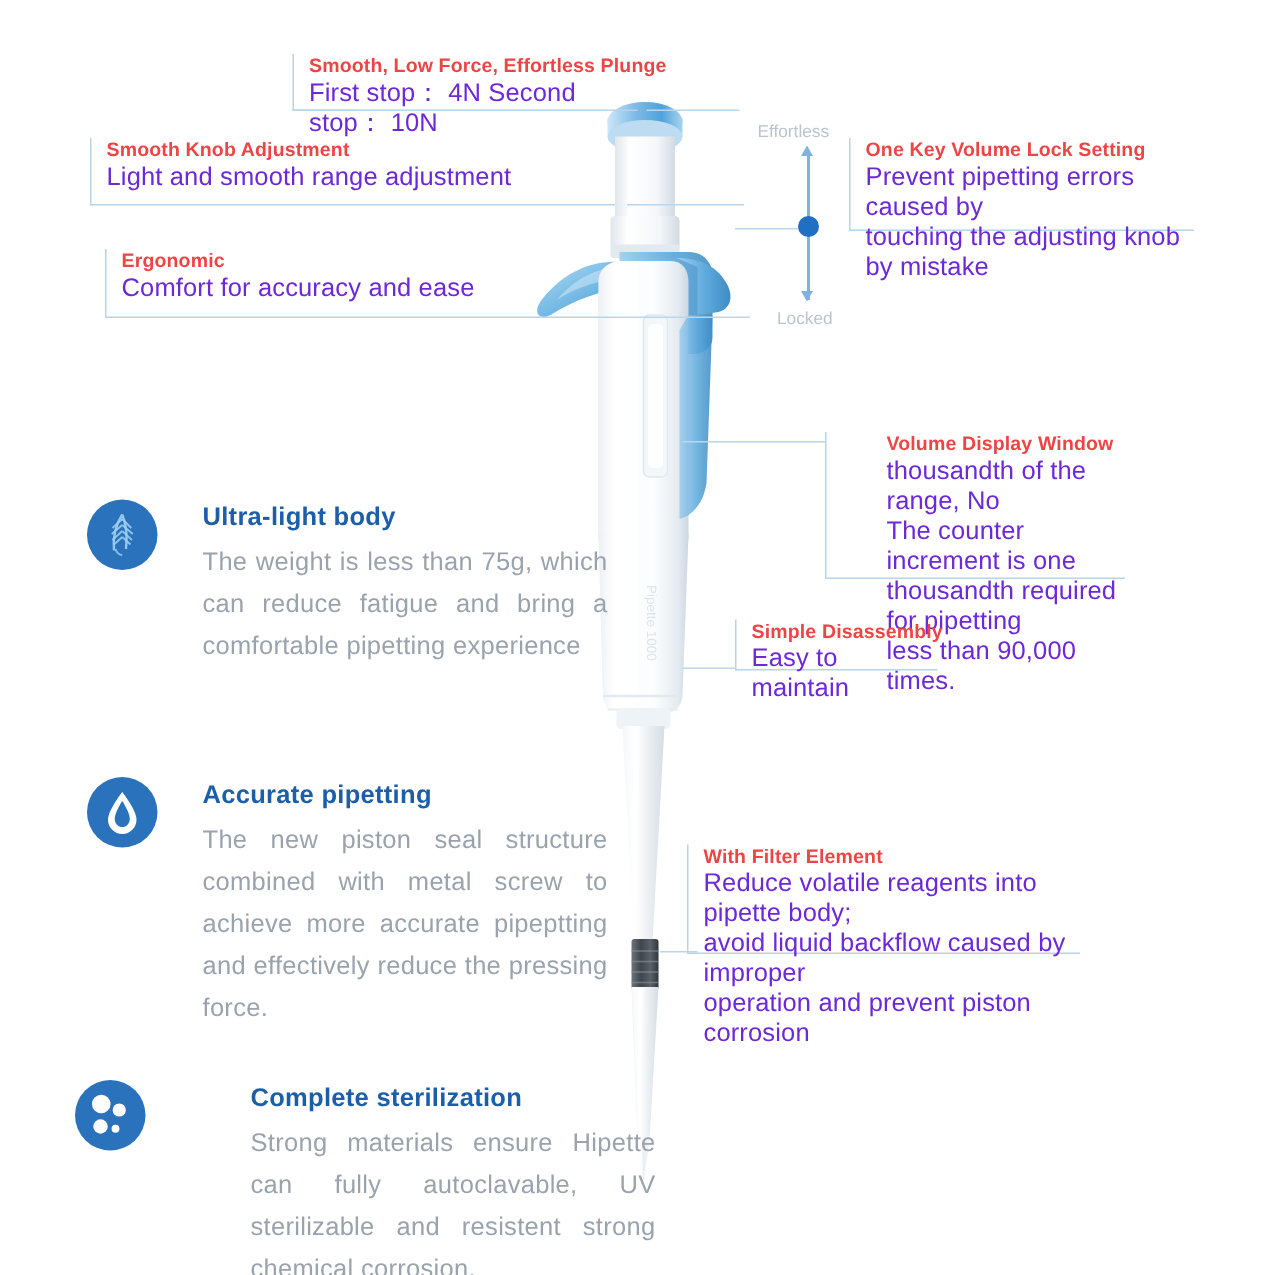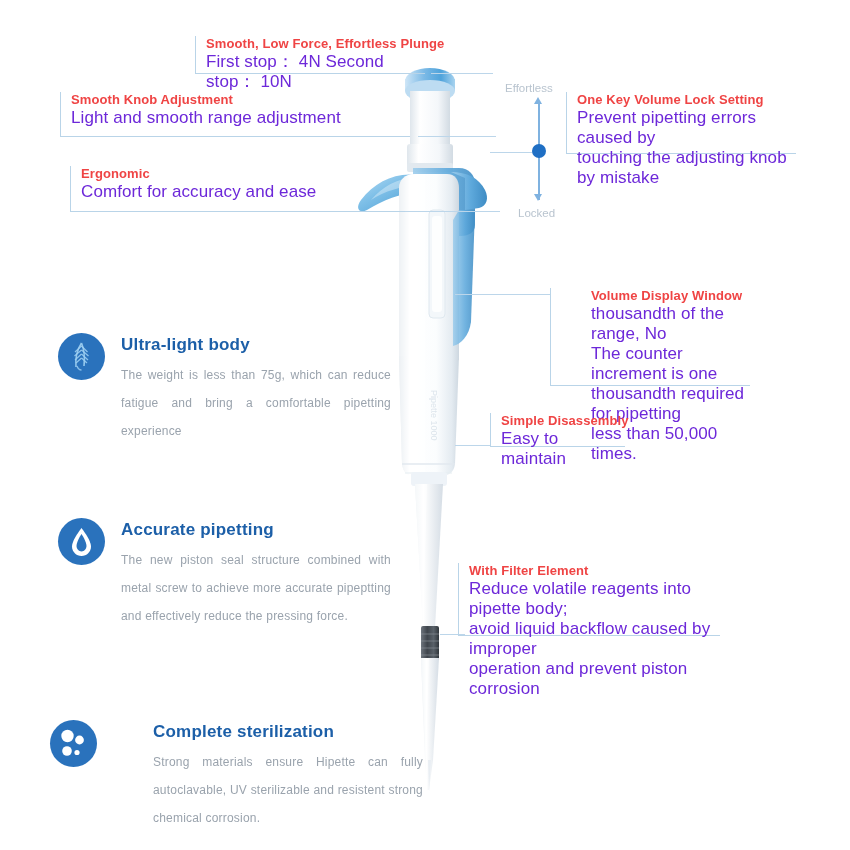--- a/index.html
+++ b/index.html
@@ -29,27 +29,27 @@
   .rule{position:absolute;background:#bcd6ea;}
   .rule.h{height:1.4px;}
 
   
   .feature{position:absolute;display:flex;align-items:flex-start;}
   .fic{
     width:47px;height:47px;border-radius:50%;
     background:#2a72bc;flex:0 0 47px;margin-right:16px;
     position:relative;overflow:hidden;
   }
-  .ftxt{padding-top:1px;}
+  .ftxt{padding-top:1px;margin-left:14px;}
   .ftxt .h{
     color:#1c5fa8;font-weight:bold;font-size:17px;line-height:22px;
     margin-bottom:5px;letter-spacing:.2px;
   }
   .ftxt .p{
-    color:#9aa3ad;font-size:12px;line-height:28px;letter-spacing:.2px;
+    color:#9aa3ad;font-size:17px;line-height:28px;letter-spacing:.2px;
     width:270px;text-align:justify;
   }
 
   
   .lockwrap{position:absolute;left:505px;top:82px;width:70px;height:142px;}
   .lockwrap .lab{
     position:absolute;color:#b9c4cf;font-size:11.5px;white-space:nowrap;
   }
   .lockwrap .axis{
     position:absolute;left:33px;top:22px;width:1.6px;height:96px;background:#7fb2e0;
@@ -201,21 +201,21 @@
     <div class="ttl">One Key Volume Lock Setting</div>
     <div class="bdy">Prevent pipetting errors caused by</div>
     <div class="bdy">touching the adjusting knob by mistake</div>
   </div>
 
   <div class="callout lbar botline" style="left:550px;top:288px;width:200px;height:98px;padding-left:40px;">
     <div class="ttl">Volume Display Window</div>
     <div class="bdy">thousandth of the range, No</div>
     <div class="bdy">The counter increment is one</div>
     <div class="bdy">thousandth required for pipetting</div>
-    <div class="bdy">less than 50,000 times.</div>
+    <div class="bdy">less than 90,000 times.</div>
   </div>
 
   <div class="callout lbar botline" style="left:490px;top:413px;width:135px;height:34px;">
     <div class="ttl">Simple Disassembly</div>
     <div class="bdy">Easy to maintain</div>
   </div>
 
   <div class="callout lbar botline" style="left:458px;top:563px;width:262px;height:73px;">
     <div class="ttl">With Filter Element</div>
     <div class="bdy">Reduce volatile reagents into pipette body;</div>

